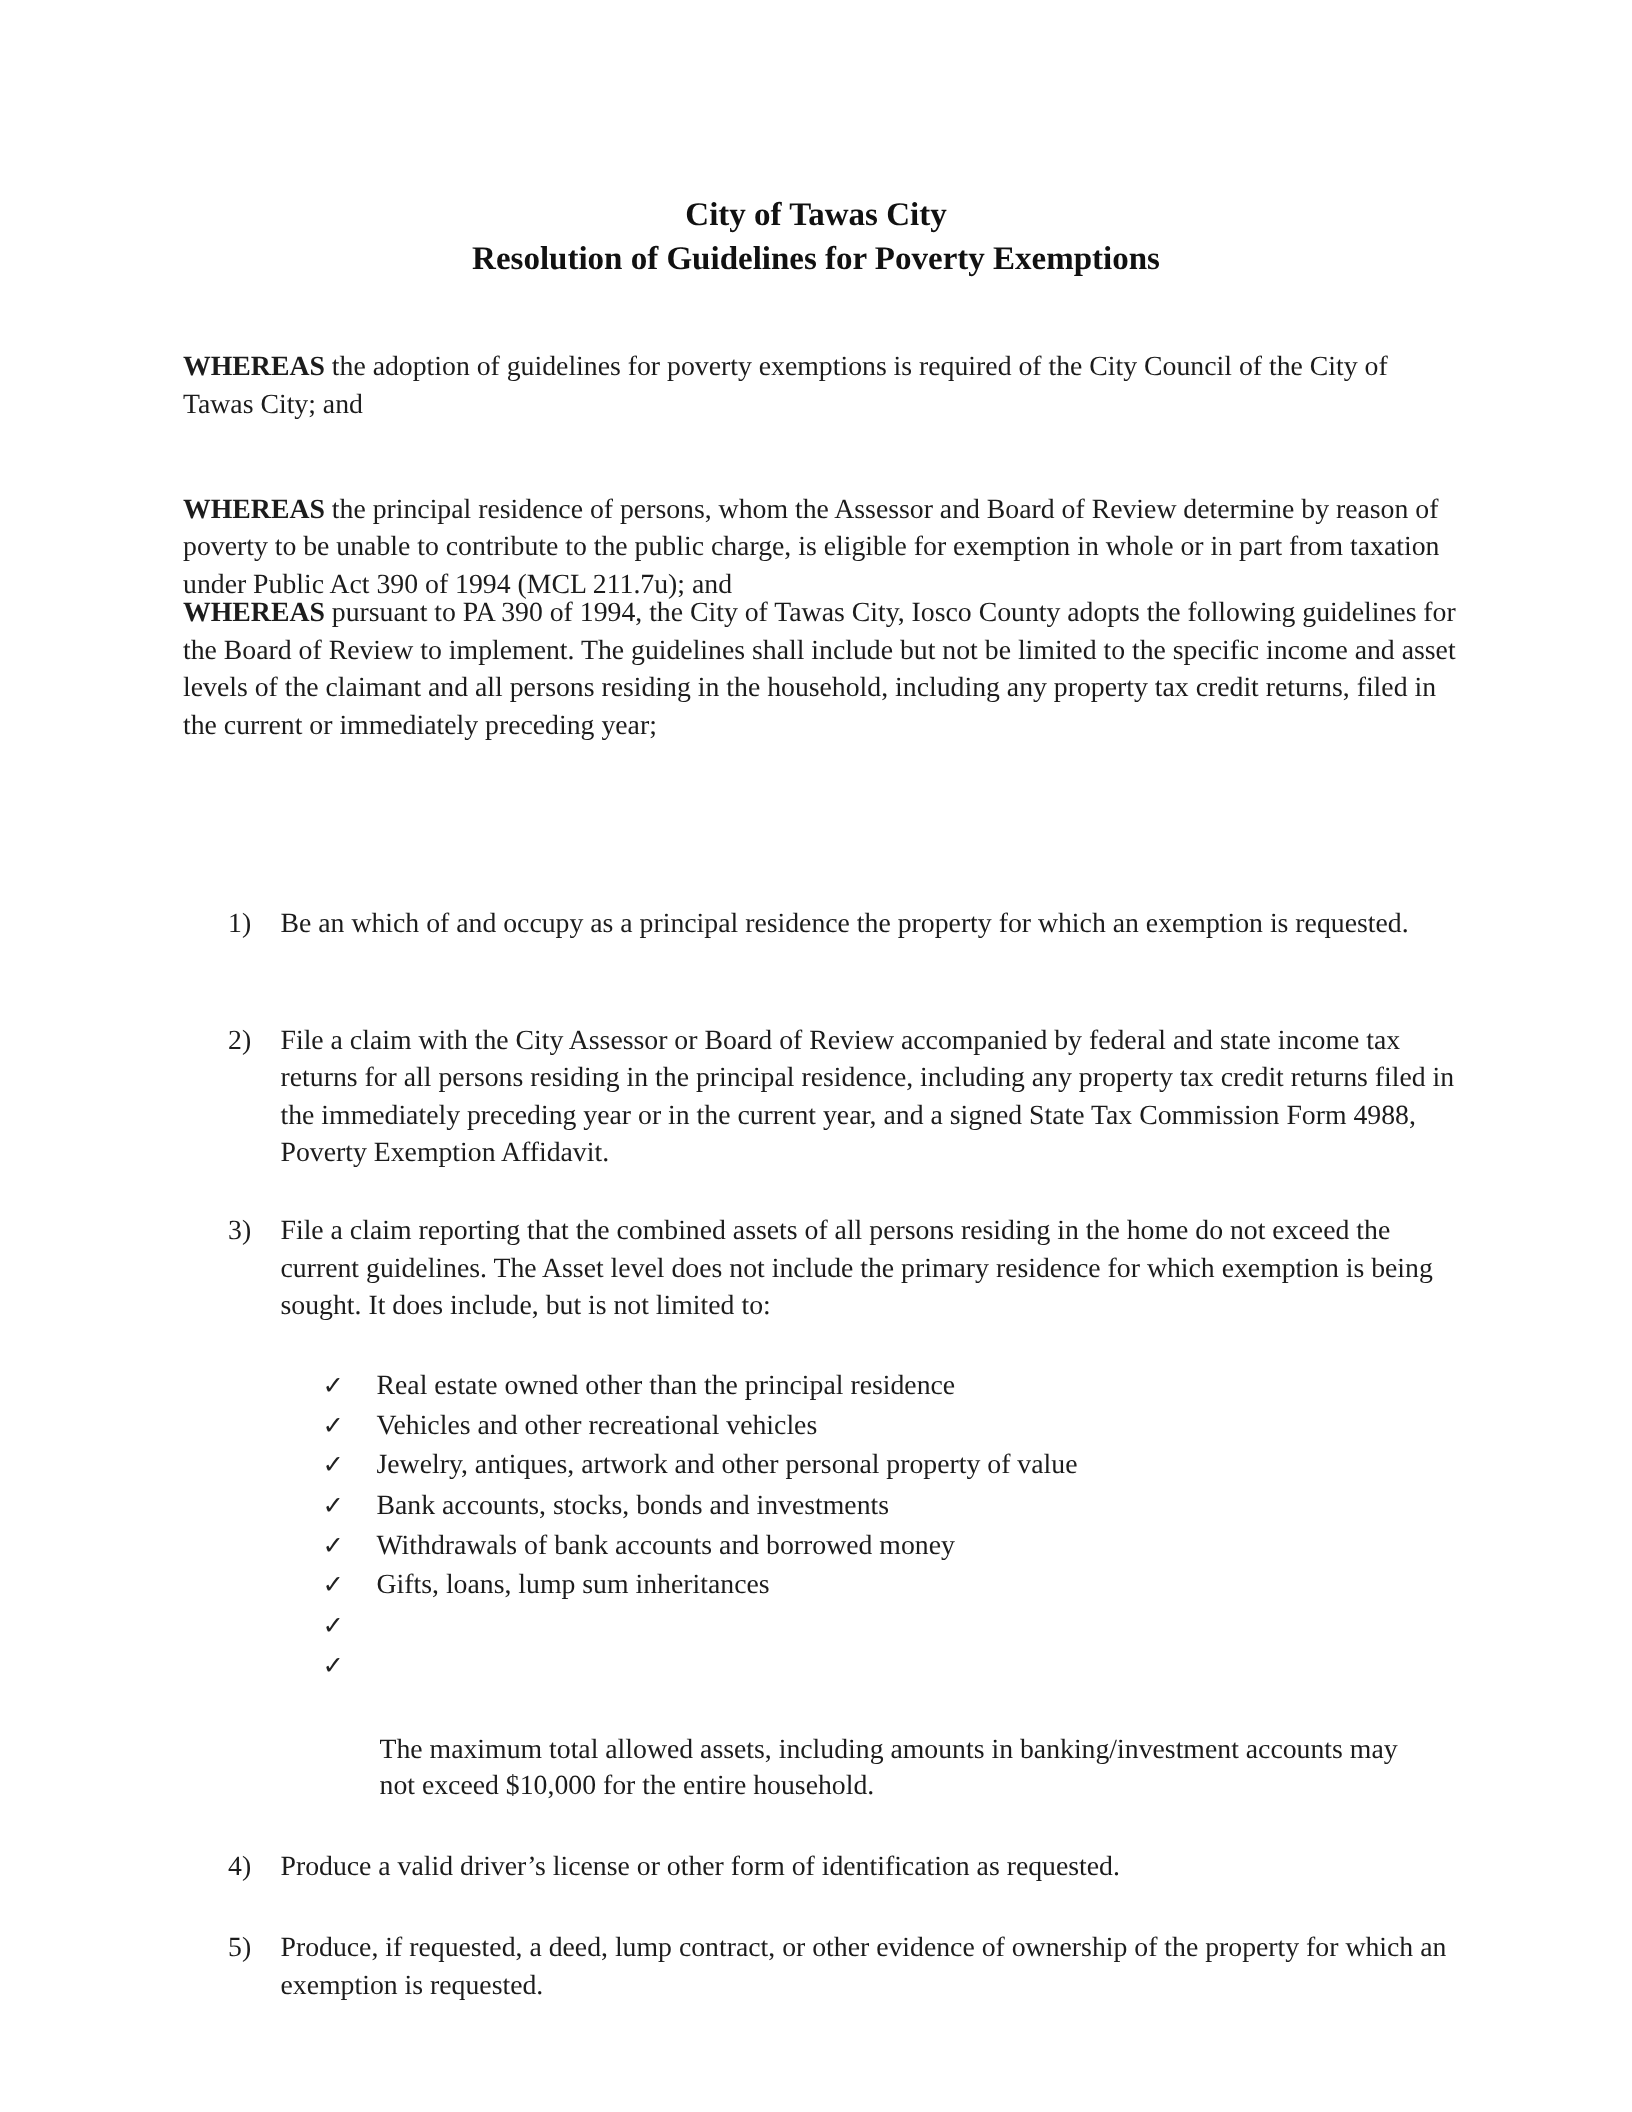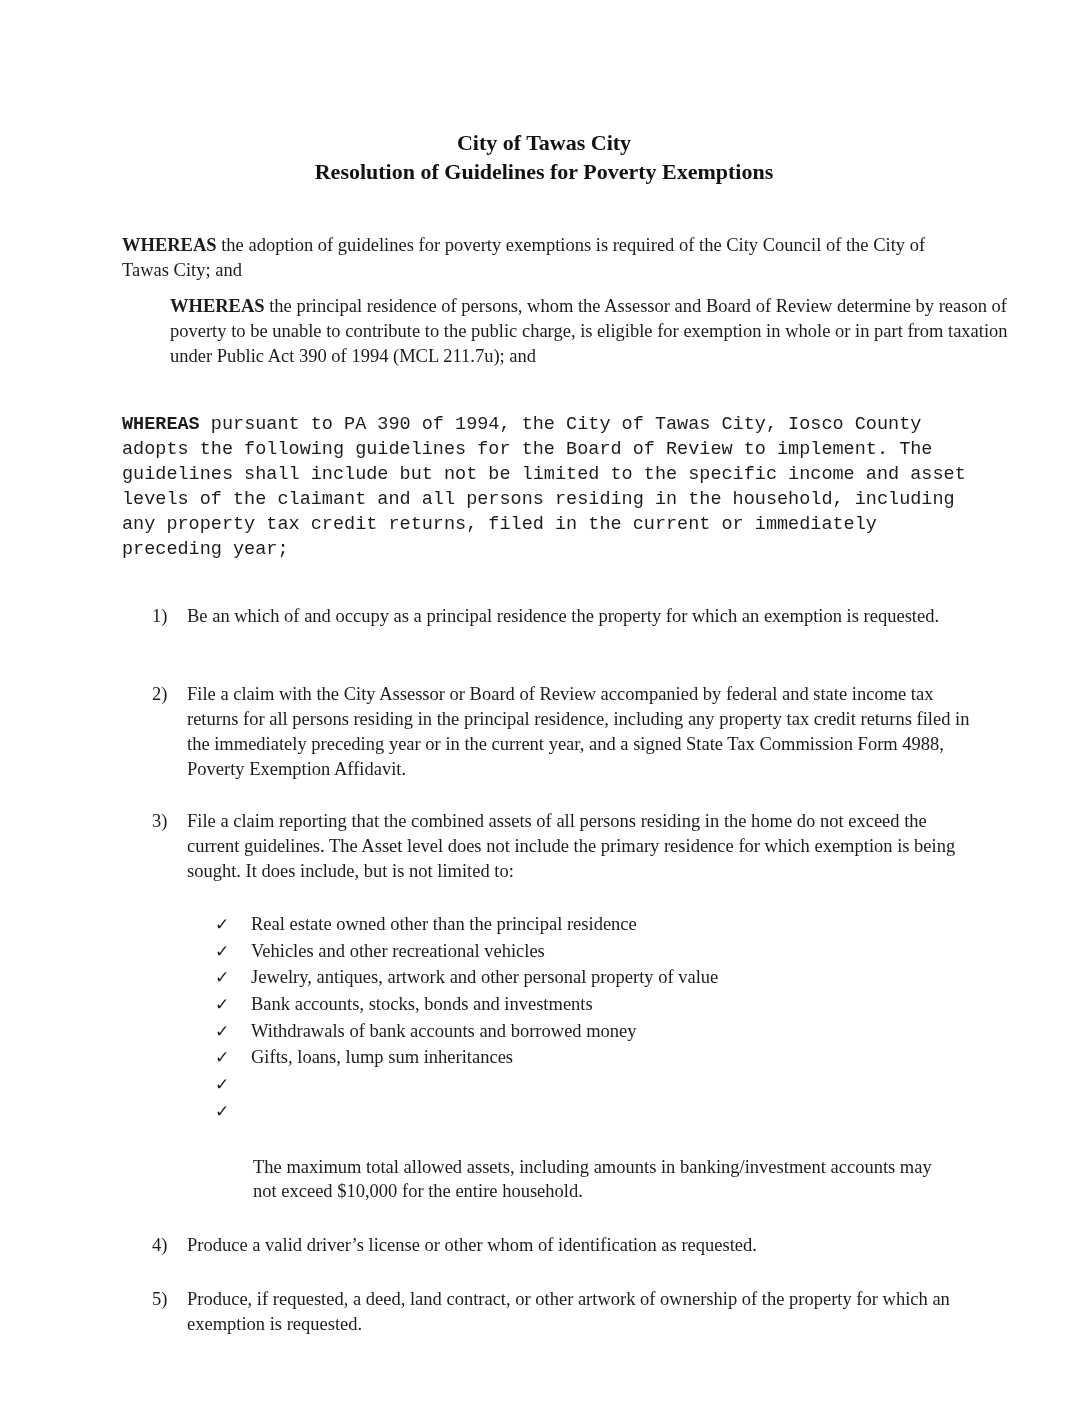--- a/index.html
+++ b/index.html
@@ -28,25 +28,25 @@
 
   <div class="title-block">
     <div class="title-line">City of Tawas City</div>
     <div class="title-line">Resolution of Guidelines for Poverty Exemptions</div>
   </div>
 
   <div class="para" style="top:233px;">
     <b>WHEREAS</b><span> the adoption of guidelines for poverty exemptions is required of the City Council of the City of Tawas City; and</span>
   </div>
 
-  <div class="para" style="top:294px;margin-left:48px;">
+  <div class="para" style="top:328px;">
     <b>WHEREAS</b><span> the principal residence of persons, whom the Assessor and Board of Review determine by reason of poverty to be unable to contribute to the public charge, is eligible for exemption in whole or in part from taxation under Public Act 390 of 1994 (MCL 211.7u); and</span>
   </div>
 
-  <div class="para" style="top:412px;font-family:Liberation Mono, monospace;">
+  <div class="para" style="top:397px;">
     <b>WHEREAS</b><span> pursuant to PA 390 of 1994, the City of Tawas City, Iosco County adopts the following guidelines for the Board of Review to implement. The guidelines shall include but not be limited to the specific income and asset levels of the claimant and all persons residing in the household, including any property tax credit returns, filed in the current or immediately preceding year;</span>
   </div>
 
 
   <div class="item" style="top:604px;">
     <span class="num">1)</span>
     <span class="txt">Be an which of and occupy as a principal residence the property for which an exemption is requested.</span>
   </div>
 
   <div class="item" style="top:682px;">
@@ -67,21 +67,21 @@
     <li><span class="check">✓</span><span>Withdrawals of bank accounts and borrowed money</span></li>
     <li><span class="check">✓</span><span>Gifts, loans, lump sum inheritances</span></li>
     <li><span class="check">✓</span></li>
     <li><span class="check">✓</span></li>
   </ul>
 
   <div class="note">The maximum total allowed assets, including amounts in banking/investment accounts may not exceed $10,000 for the entire household.</div>
 
   <div class="item" style="top:1233px;">
     <span class="num">4)</span>
-    <span class="txt">Produce a valid driver’s license or other whom of identification as requested.</span>
+    <span class="txt">Produce a valid driver’s license or other form of identification as requested.</span>
   </div>
 
   <div class="item" style="top:1287px;">
     <span class="num">5)</span>
-    <span class="txt">Produce, if requested, a deed, land contract, or other artwork of ownership of the property for which an exemption is requested.</span>
+    <span class="txt">Produce, if requested, a deed, lump contract, or other evidence of ownership of the property for which an exemption is requested.</span>
   </div>
 
 </div>
 
 </body></html>

